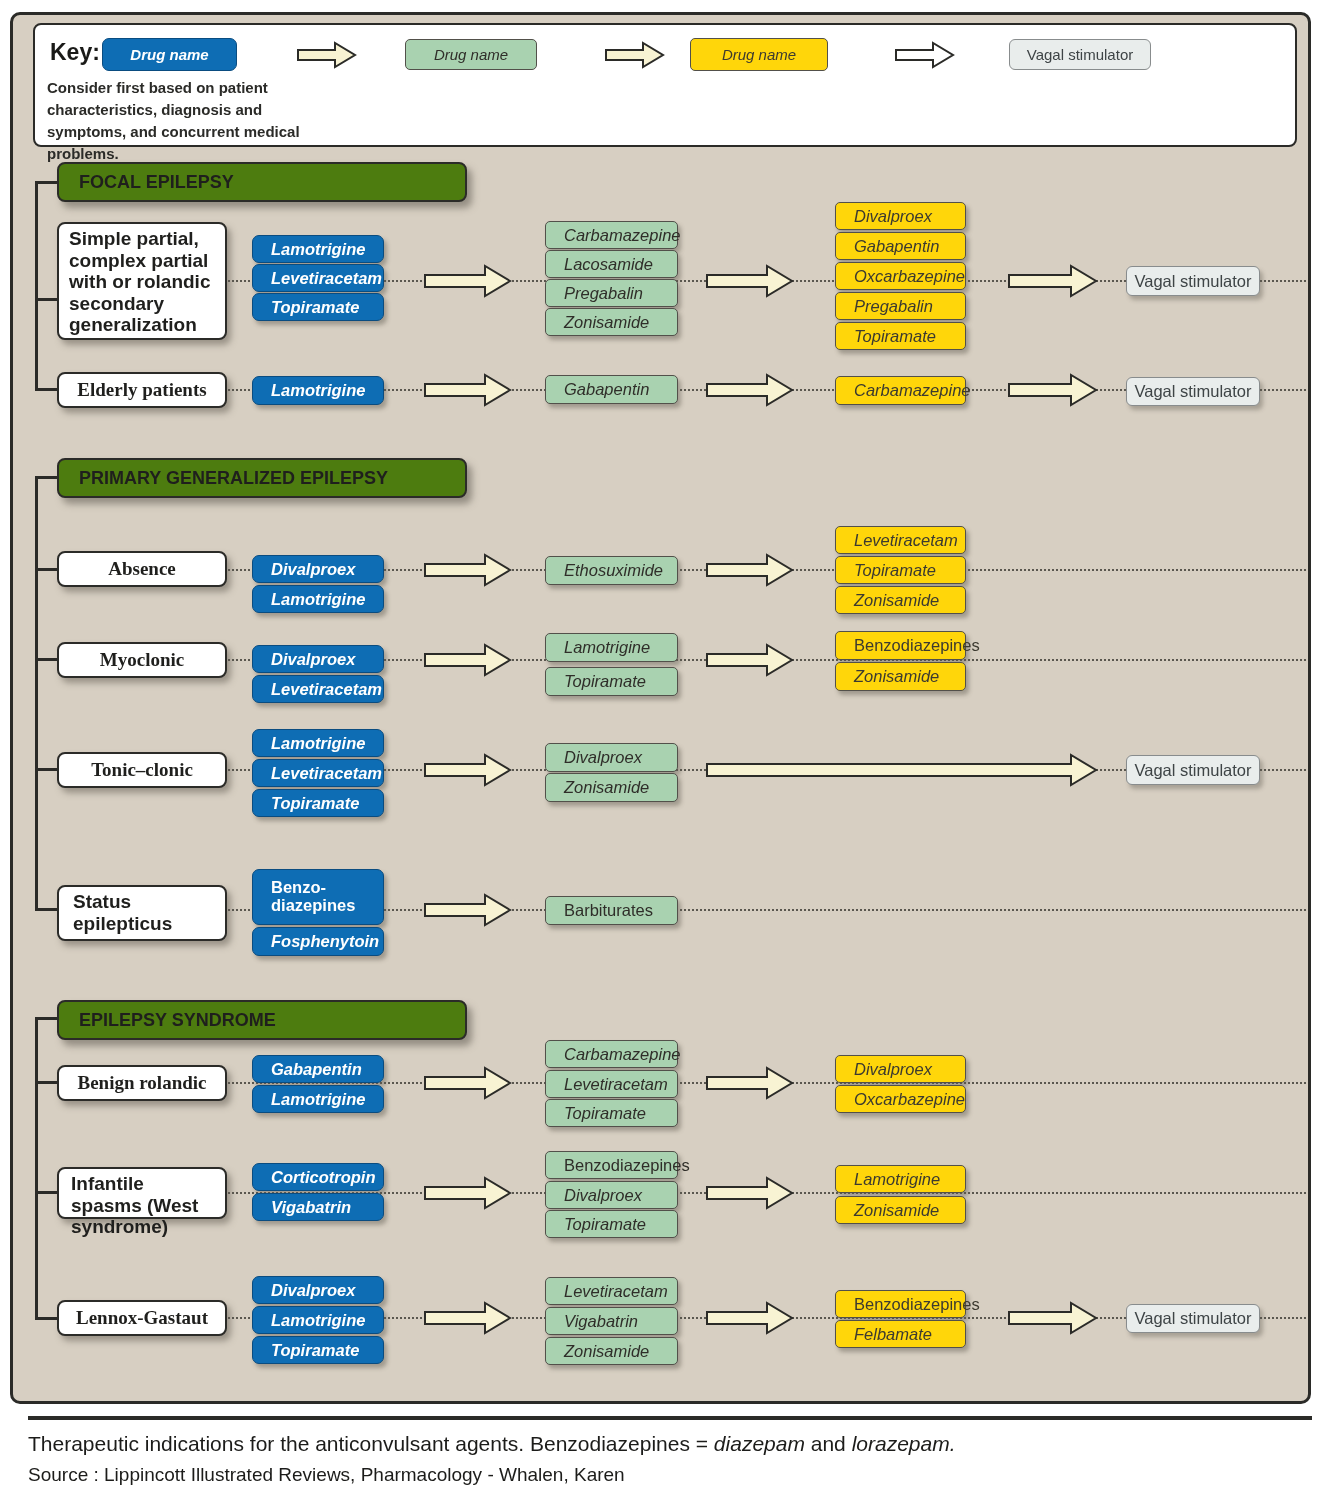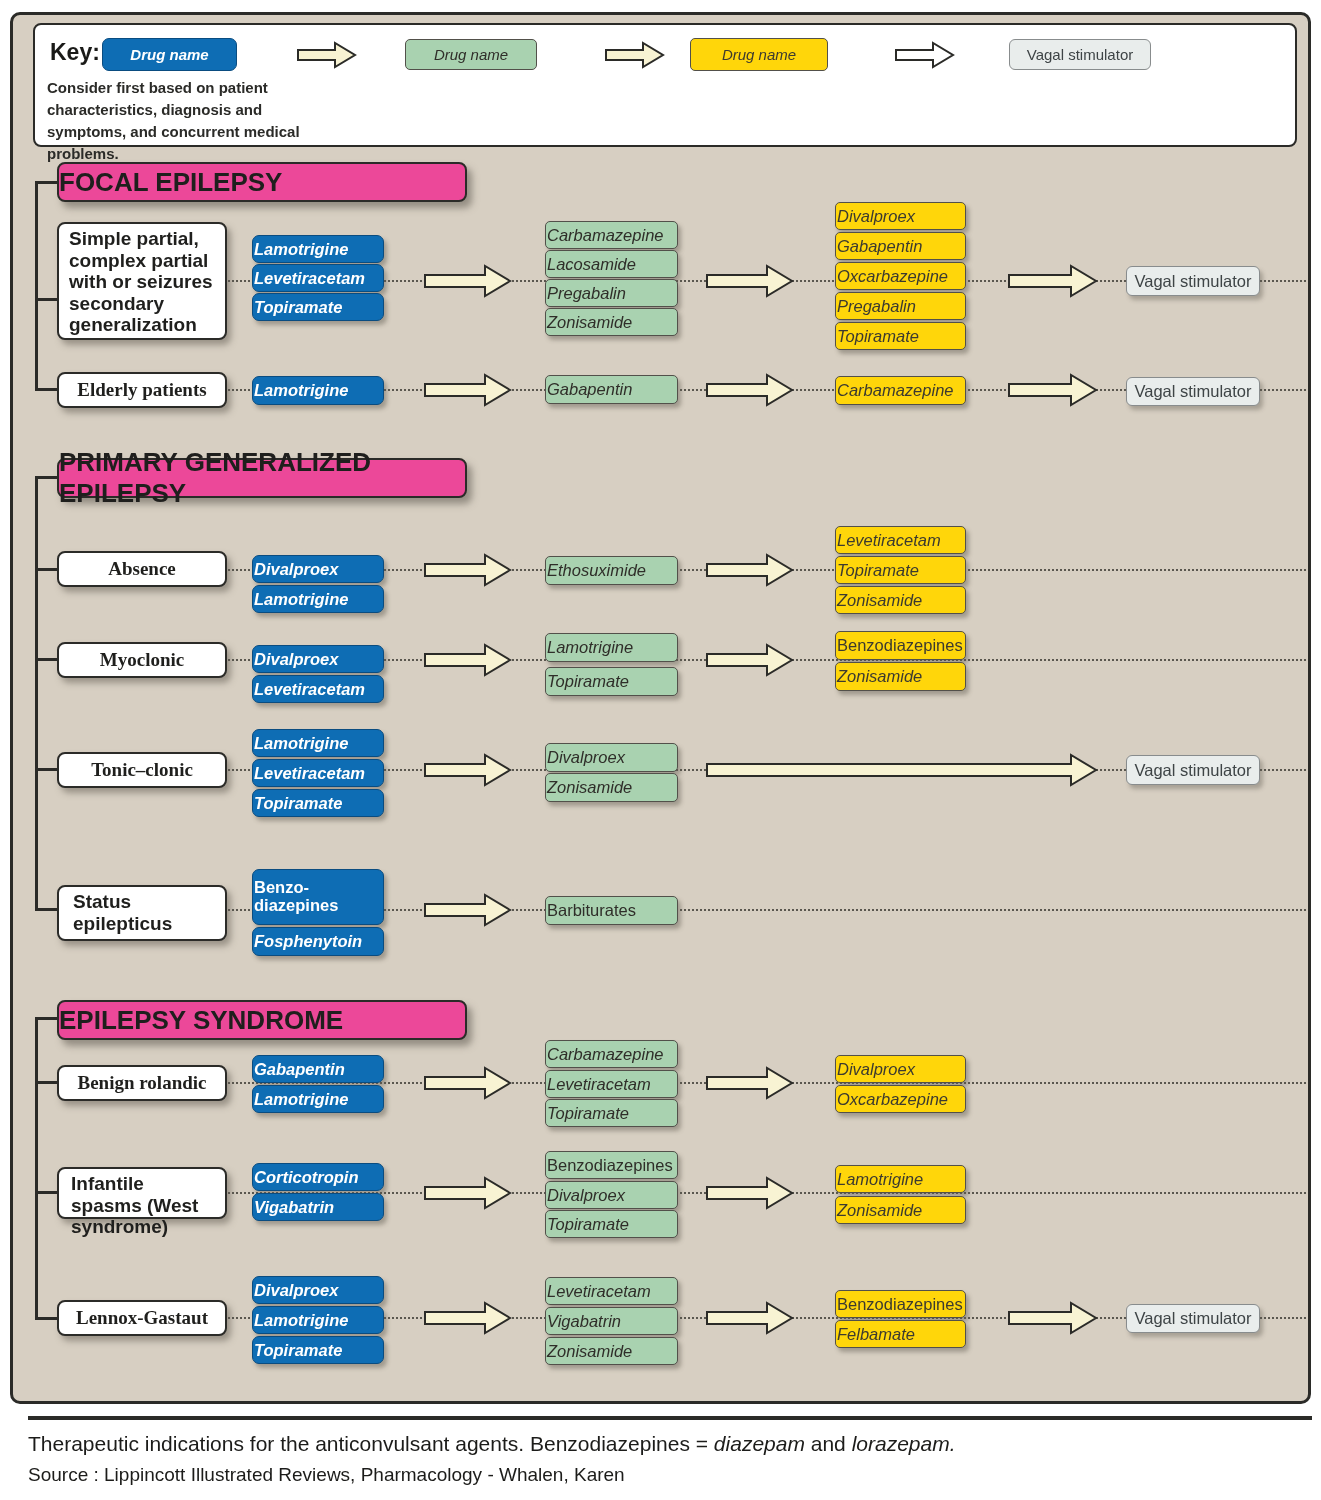--- a/index.html
+++ b/index.html
@@ -23,33 +23,33 @@
               border:1.5px solid #52504a;border-radius:5px;}
   .chip-yellow{background:#FFD60A;color:#3c3a30;font-style:italic;
                border:1.5px solid #52504a;border-radius:5px;}
   .chip-gray{background:#E9EDEC;color:#3e4446;border:1.5px solid #888c8d;border-radius:6px;}
 
   
   .tline{background:#2B2B28;z-index:1;}
   .dotline{height:0;border-top:2px dotted #5a574f;z-index:1;}
 
   
-  .section-header{background:#ec4899;border:2.5px solid #2B2B28;border-radius:8px;
-                  font-size:26px;font-weight:bold;color:#1f1f1d;display:flex;align-items:center;
-                  padding-left:0;box-sizing:border-box;z-index:2;
+  .section-header{background:#4d7c0f;border:2.5px solid #2B2B28;border-radius:8px;
+                  font-size:18px;font-weight:bold;color:#1f1f1d;display:flex;align-items:center;
+                  padding-left:20px;box-sizing:border-box;z-index:2;
                   box-shadow:5px 6px 7px rgba(95,90,80,.55);}
   .cond{background:#ffffff;border:2px solid #2B2B28;border-radius:8px;box-sizing:border-box;
         font-size:19px;font-weight:bold;color:#1f1f1d;z-index:2;
         box-shadow:4px 5px 6px rgba(95,90,80,.5);}
   .cond-center{display:flex;align-items:center;justify-content:center;text-align:center;font-family:Liberation Serif, serif;}
   .cond-left{padding:4px 8px 4px 10px;line-height:21.5px;text-align:left;}
 
   
   .drug{box-sizing:border-box;display:flex;align-items:center;font-size:16.5px;z-index:2;
-        padding-left:1px;box-shadow:3px 4px 4px rgba(95,90,80,.45);}
+        padding-left:18px;box-shadow:3px 4px 4px rgba(95,90,80,.45);}
   .blue{background:#0E6DB4;color:#ffffff;font-weight:bold;font-style:italic;
         border:1px solid #0a4c80;border-radius:7px;}
   .green{background:#A9D2B0;color:#2f2e29;font-style:italic;
          border:1.5px solid #52504a;border-radius:5px;}
   .yellow{background:#FFD60A;color:#3c3a30;font-style:italic;
           border:1.5px solid #52504a;border-radius:5px;}
   .roman{font-style:normal;}
   .pre{white-space:pre-line;line-height:1.08;}
   .vagal{background:#E9EDEC;color:#3e4446;border:1.5px solid #888c8d;border-radius:6px;
          display:flex;align-items:center;justify-content:center;font-size:16.5px;z-index:2;
@@ -109,21 +109,21 @@
 <div class="abs dotline" style="left:228px;top:569px;width:1078px"></div>
 <div class="abs dotline" style="left:228px;top:659px;width:1078px"></div>
 <div class="abs dotline" style="left:228px;top:769px;width:1078px"></div>
 <div class="abs dotline" style="left:228px;top:909px;width:1078px"></div>
 <div class="abs dotline" style="left:228px;top:1082px;width:1078px"></div>
 <div class="abs dotline" style="left:228px;top:1192px;width:1078px"></div>
 <div class="abs dotline" style="left:228px;top:1317px;width:1078px"></div>
 
 <div class="abs section-header" style="left:57px;top:162px;width:410px;height:40px">FOCAL EPILEPSY</div>
 
-<div class="abs cond cond-left" style="left:57px;top:222px;width:170px;height:118px">Simple partial, complex partial with or seizures secondary generalization</div>
+<div class="abs cond cond-left" style="left:57px;top:222px;width:170px;height:118px">Simple partial, complex partial with or rolandic secondary generalization</div>
 <div class="abs drug blue" style="left:252px;top:235px;width:132px;height:28px">Lamotrigine</div>
 <div class="abs drug blue" style="left:252px;top:264px;width:132px;height:28px">Levetiracetam</div>
 <div class="abs drug blue" style="left:252px;top:293px;width:132px;height:28px">Topiramate</div>
 <svg class="arrow" style="left:424px;top:264px" width="88" height="34" viewBox="0 0 88 34">
     <path d="M1 11 H61 V2 L86 17 L61 32 V23 H1 Z" fill="#F8F3D3" stroke="#2B2B28" stroke-width="2"></path>
   </svg>
 <div class="abs drug green" style="left:545px;top:221px;width:133px;height:28px">Carbamazepine</div>
 <div class="abs drug green" style="left:545px;top:250px;width:133px;height:28px">Lacosamide</div>
 <div class="abs drug green" style="left:545px;top:279px;width:133px;height:28px">Pregabalin</div>
 <div class="abs drug green" style="left:545px;top:308px;width:133px;height:28px">Zonisamide</div>

